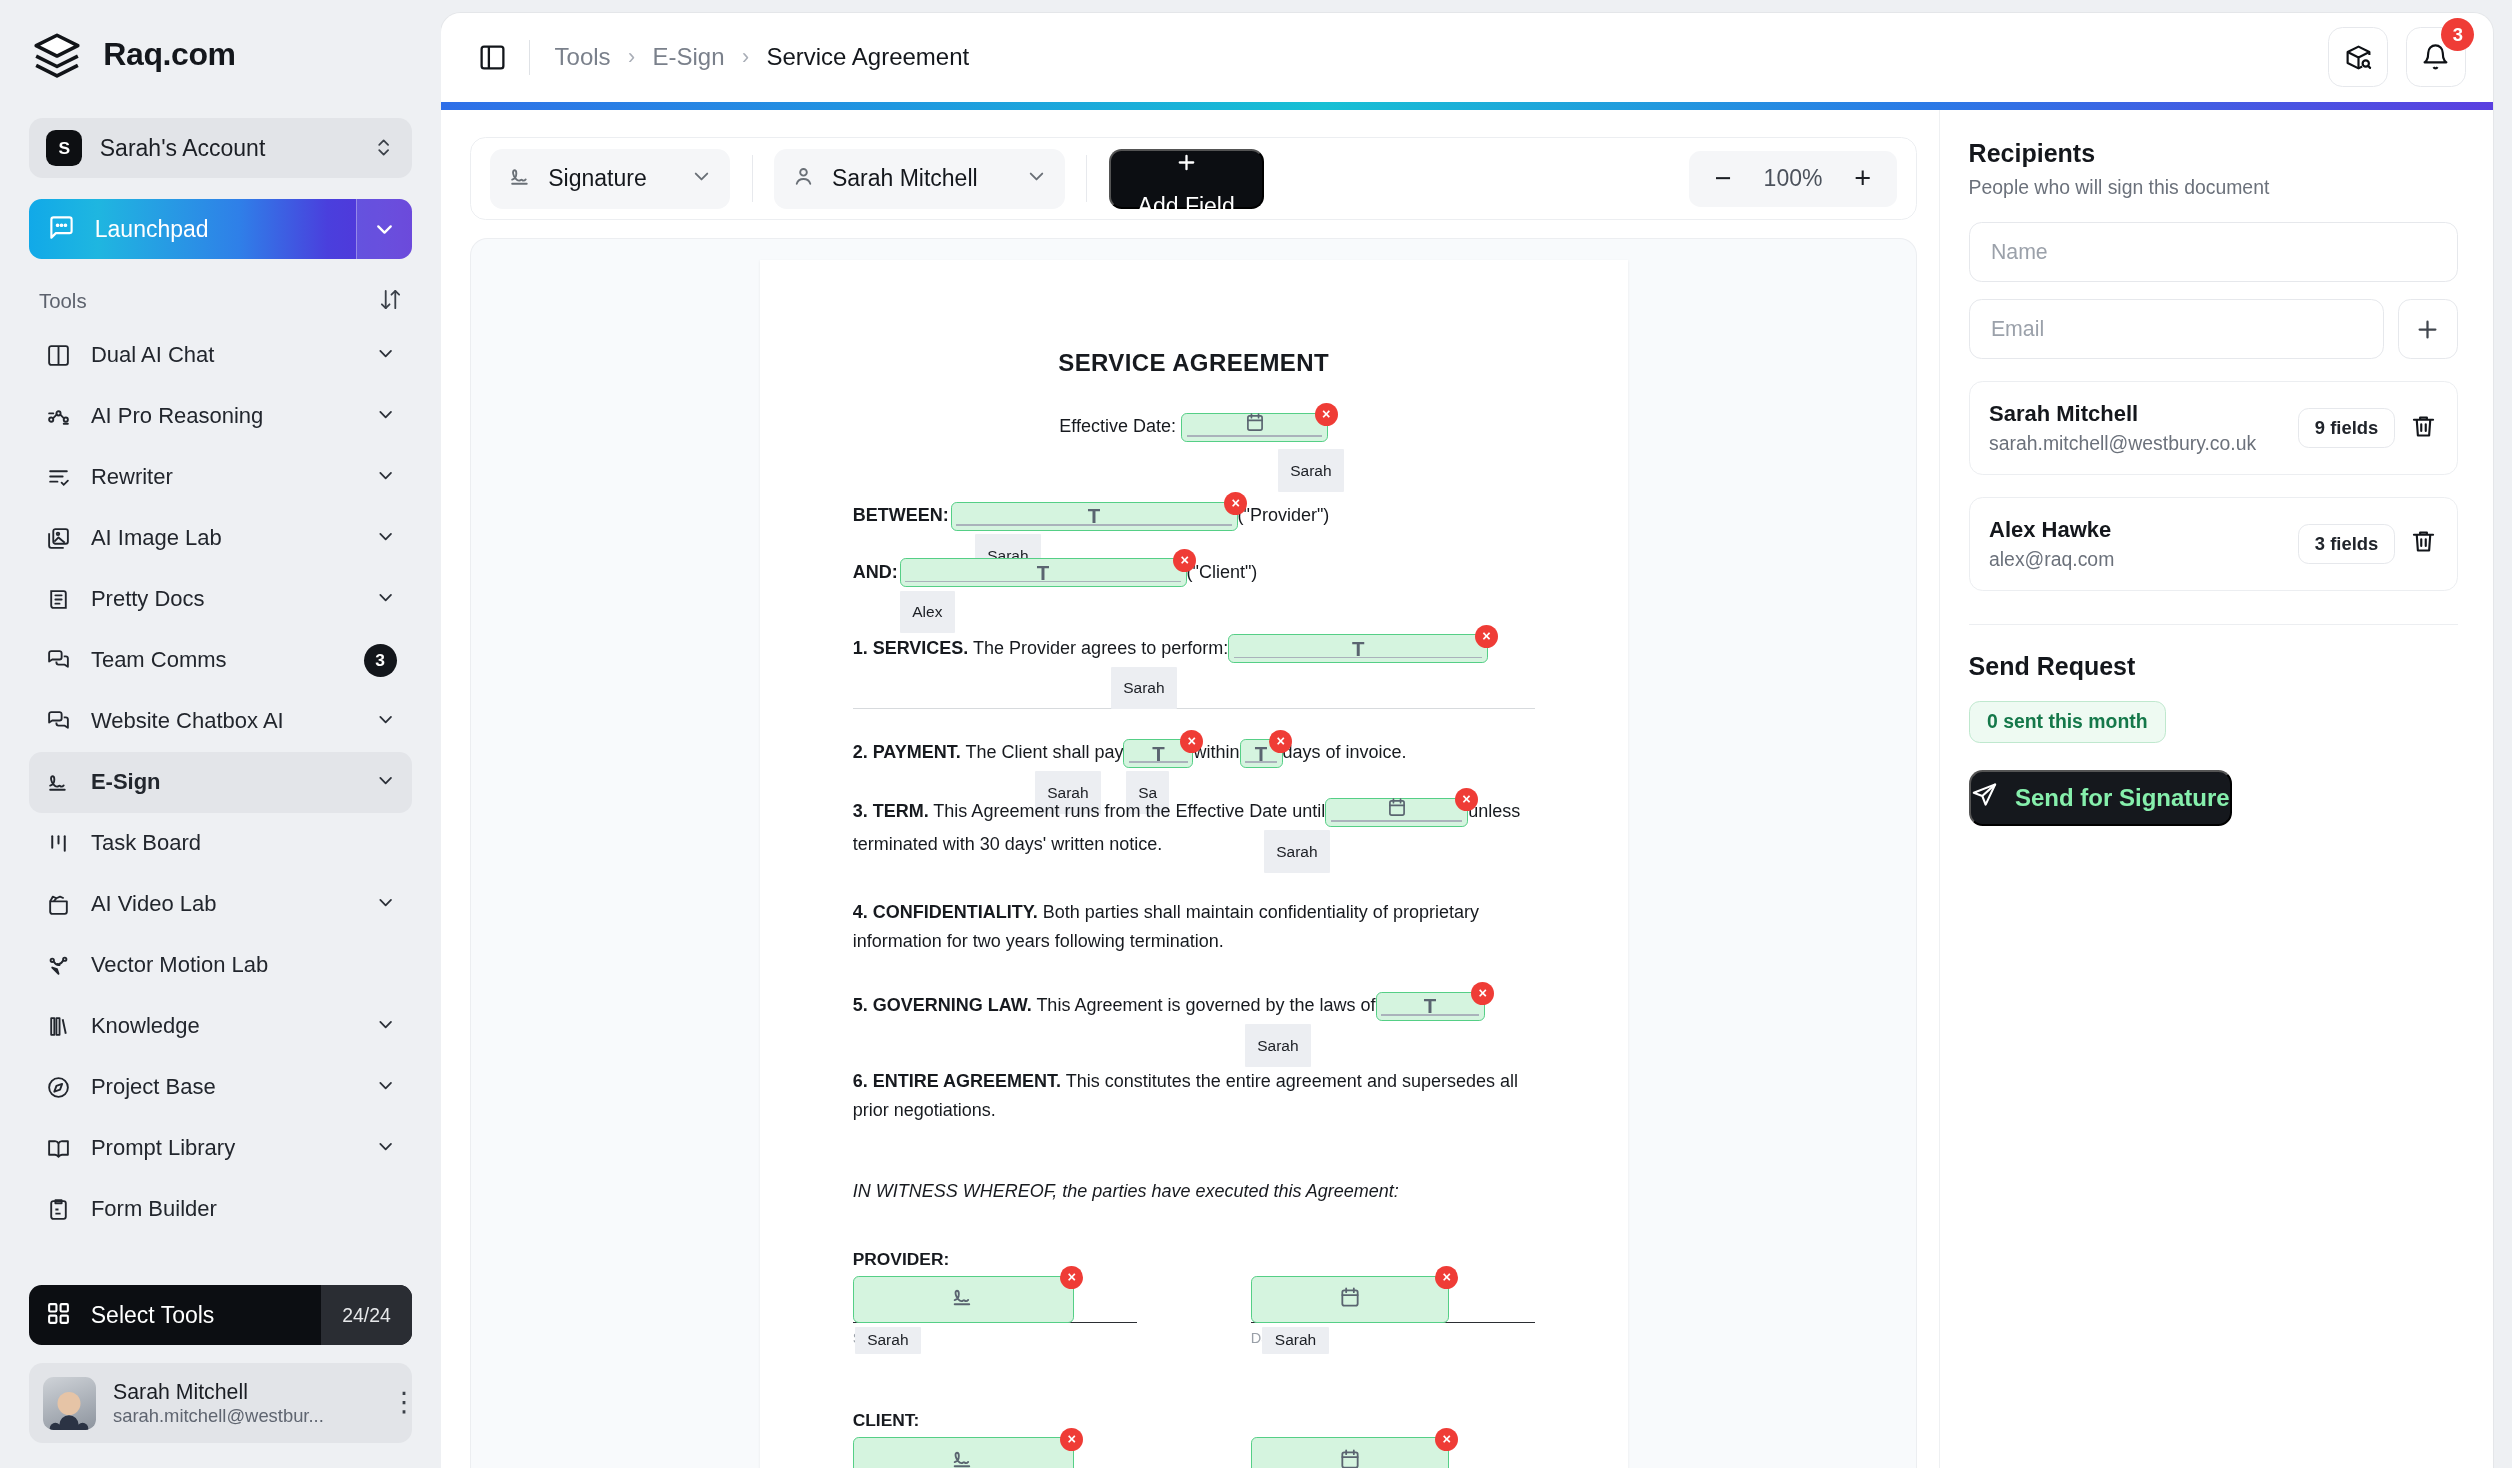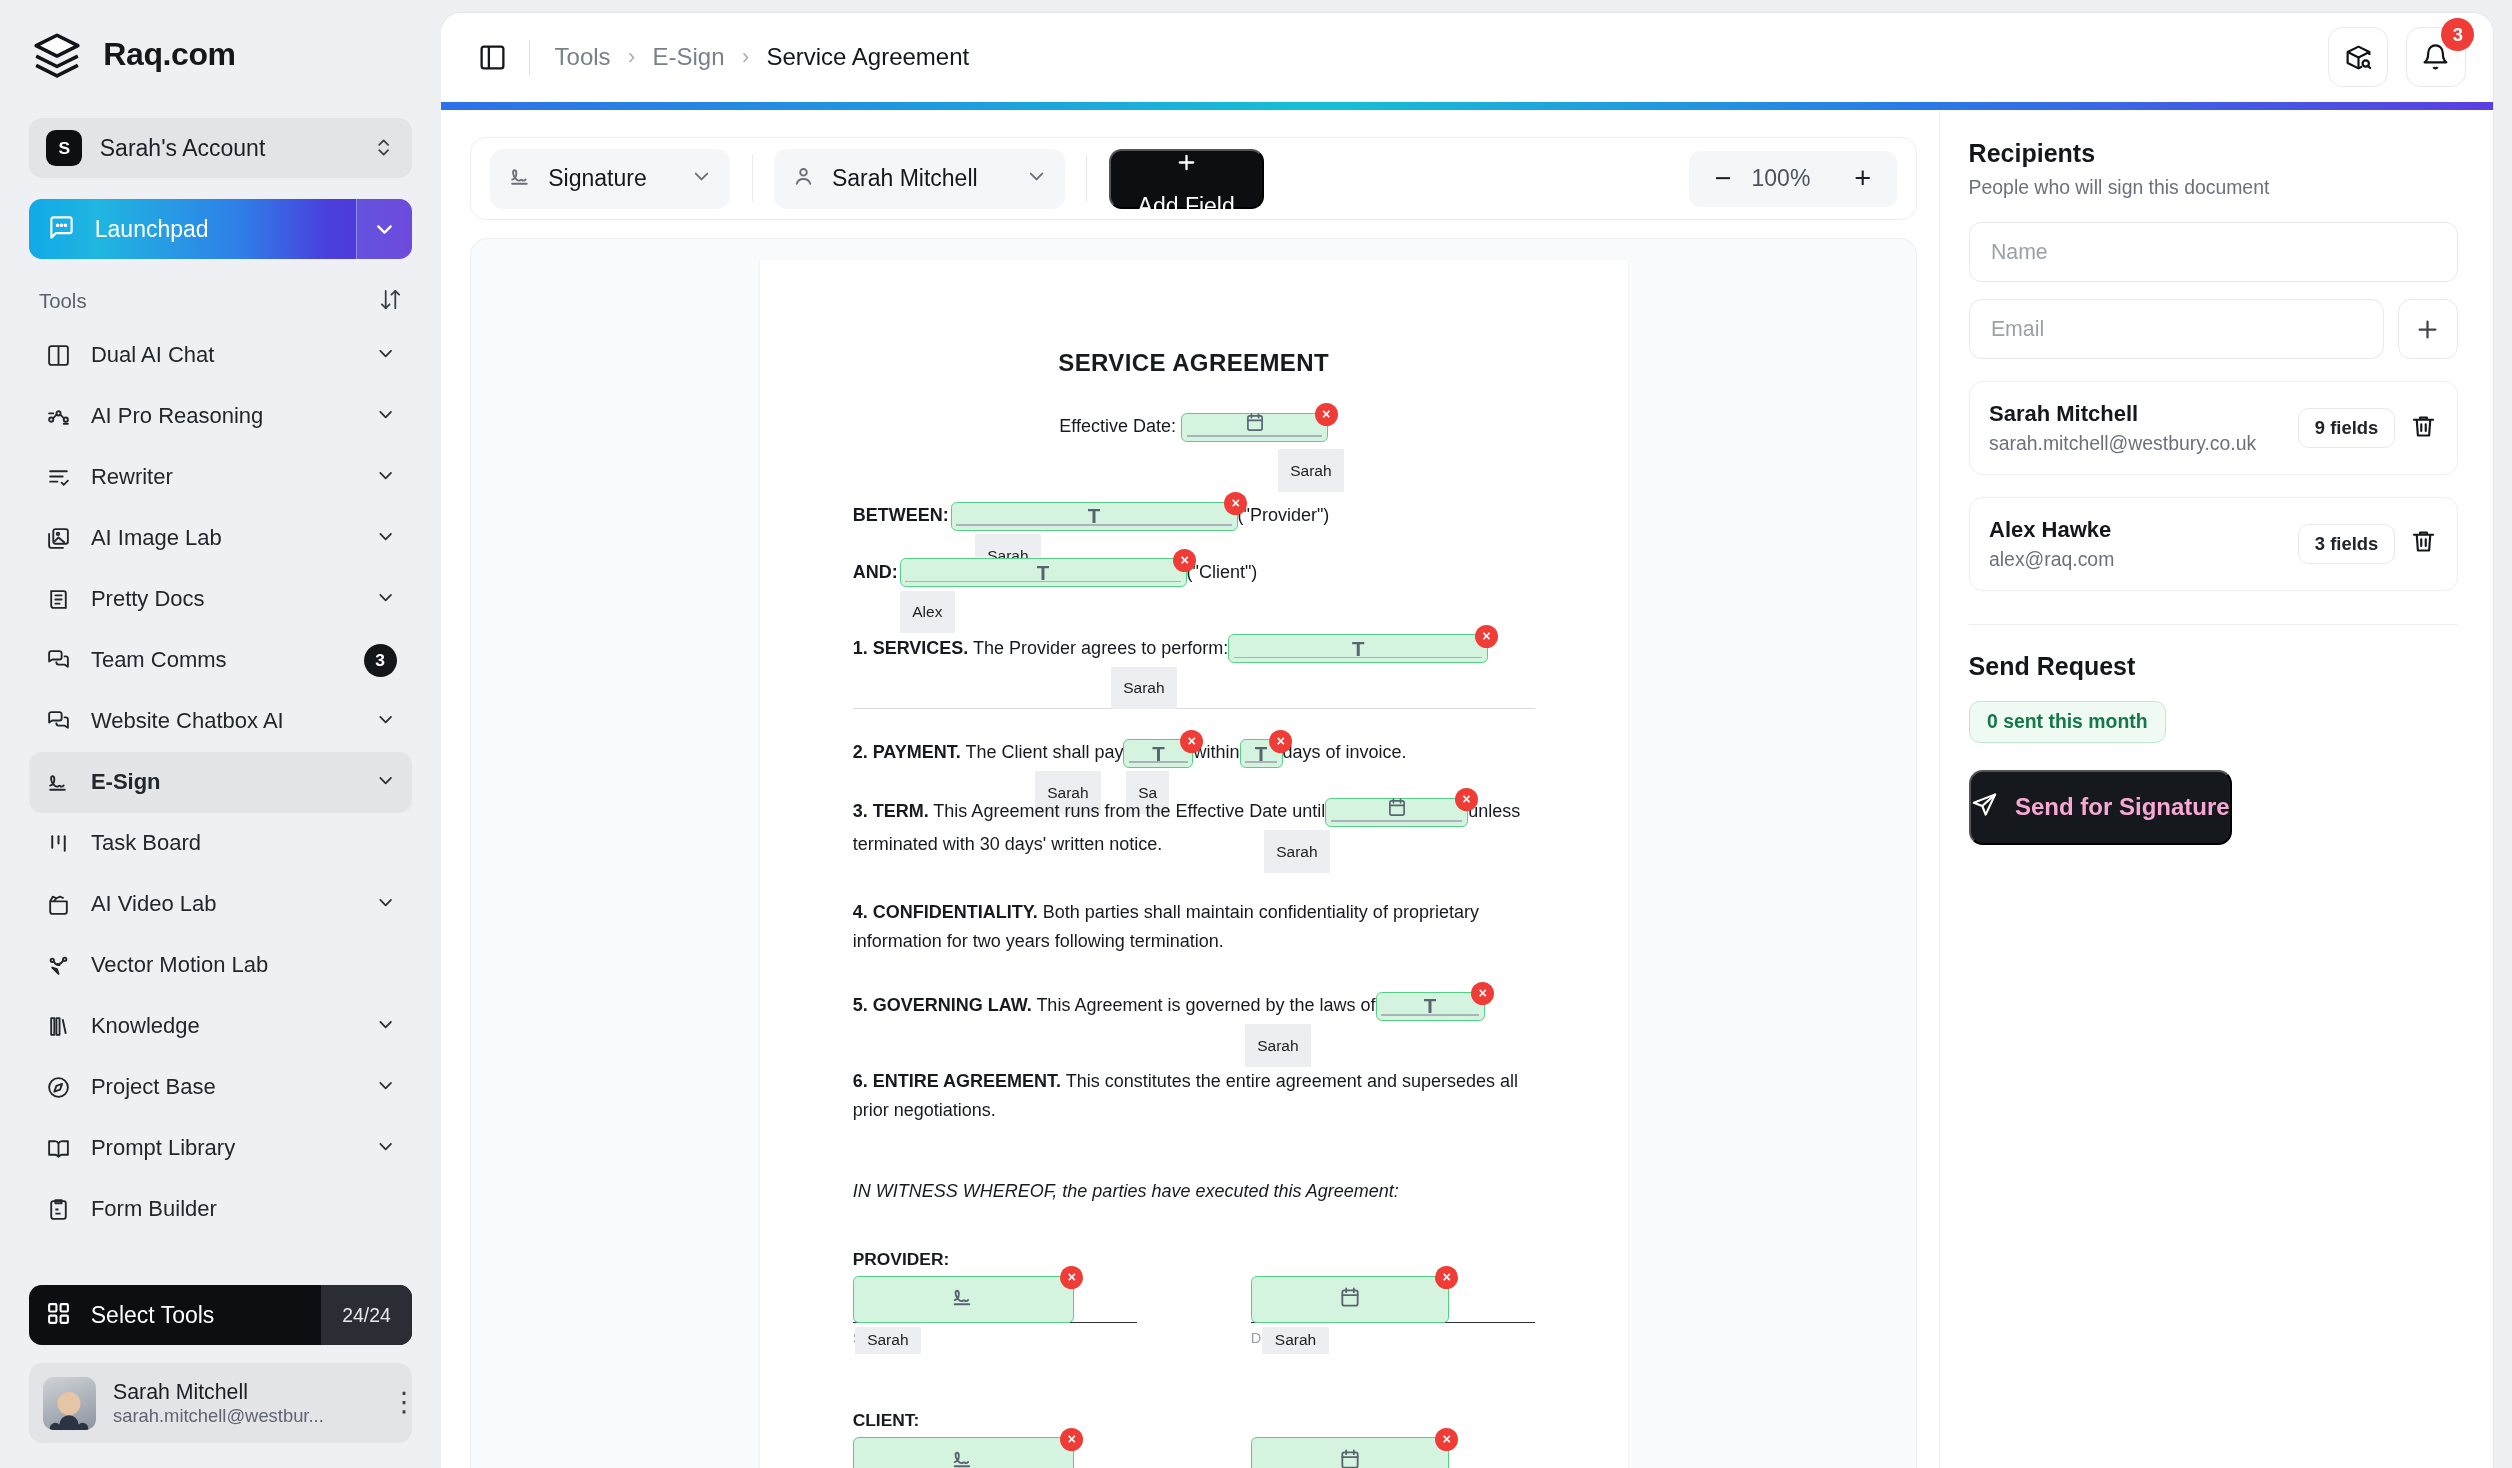--- a/index.html
+++ b/index.html
@@ -168,21 +168,21 @@
   .add-field-btn {
     height: 60px; border-radius: 12.6px; background: #0c0e12; color: #fff;
     display: flex; align-items: center; gap: 13.6px; padding: 0 27px; font-size: 23px; font-weight: 500; flex-direction: column;
   }
   .bar-spacer { flex: 1; }
   .zoom-group {
     height: 56px; border-radius: 11.6px; background: #f5f6f8;
     display: flex; align-items: center; gap: 5.8px; padding: 0 11.6px;
   }
   .zoom-btn { width: 45px; height: 45px; display:flex; align-items:center; justify-content:center; color:#1b1e24; font-size: 29px; }
-  .zoom-val { font-size: 23px; color: #4c525c; min-width: 83px; text-align: left; }
+  .zoom-val { font-size: 23px; color: #4c525c; min-width: 83px; text-align: center; }
 
   .canvas {
     flex: 1; margin: 17.4px 21.3px 0 0; border-radius: 17.4px 17.4px 0 0;
     background: #f8fafc; border: 1px solid #eceef1; border-bottom: none;
     overflow: hidden; position: relative;
   }
   .page {
     position: absolute; left: 50%; transform: translateX(-50%); top: 21.3px;
     width: 868px; background: #fff; min-height: 1163px;
     box-shadow: 0 1px 2.9px rgba(0,0,0,.07);
@@ -255,21 +255,21 @@
     font-size: 18.4px; font-weight: 600; color: #20242b;
   }
   .trash { color: #13161b; }
   .rp-divider { height: 1px; background: #eceef1; margin: 33px 0 0 0; }
   .rp-title2 { font-size: 25px; font-weight: 700; color: #14171c; margin-top: 27px; }
   .quota {
     display: inline-block; margin-top: 19.4px; border: 1px solid #bfe8ce; background: #eefaf2;
     border-radius: 10.7px; padding: 8.7px 17.4px; font-size: 19.4px; font-weight: 600; color: #15784a;
   }
   .send-btn {
-    margin-top: 27px; height: 75px; border-radius: 13.6px; background: #15181d; color: #f9a8d4;
+    margin-top: 27px; height: 56px; border-radius: 13.6px; background: #15181d; color: #86efac;
     display: flex; align-items: center; justify-content: center; gap: 17.4px;
     font-size: 24px; font-weight: 600;
   }
 </style>
 </head>
 <body>
 
 <div class="app">
 
   <aside class="sidebar">

